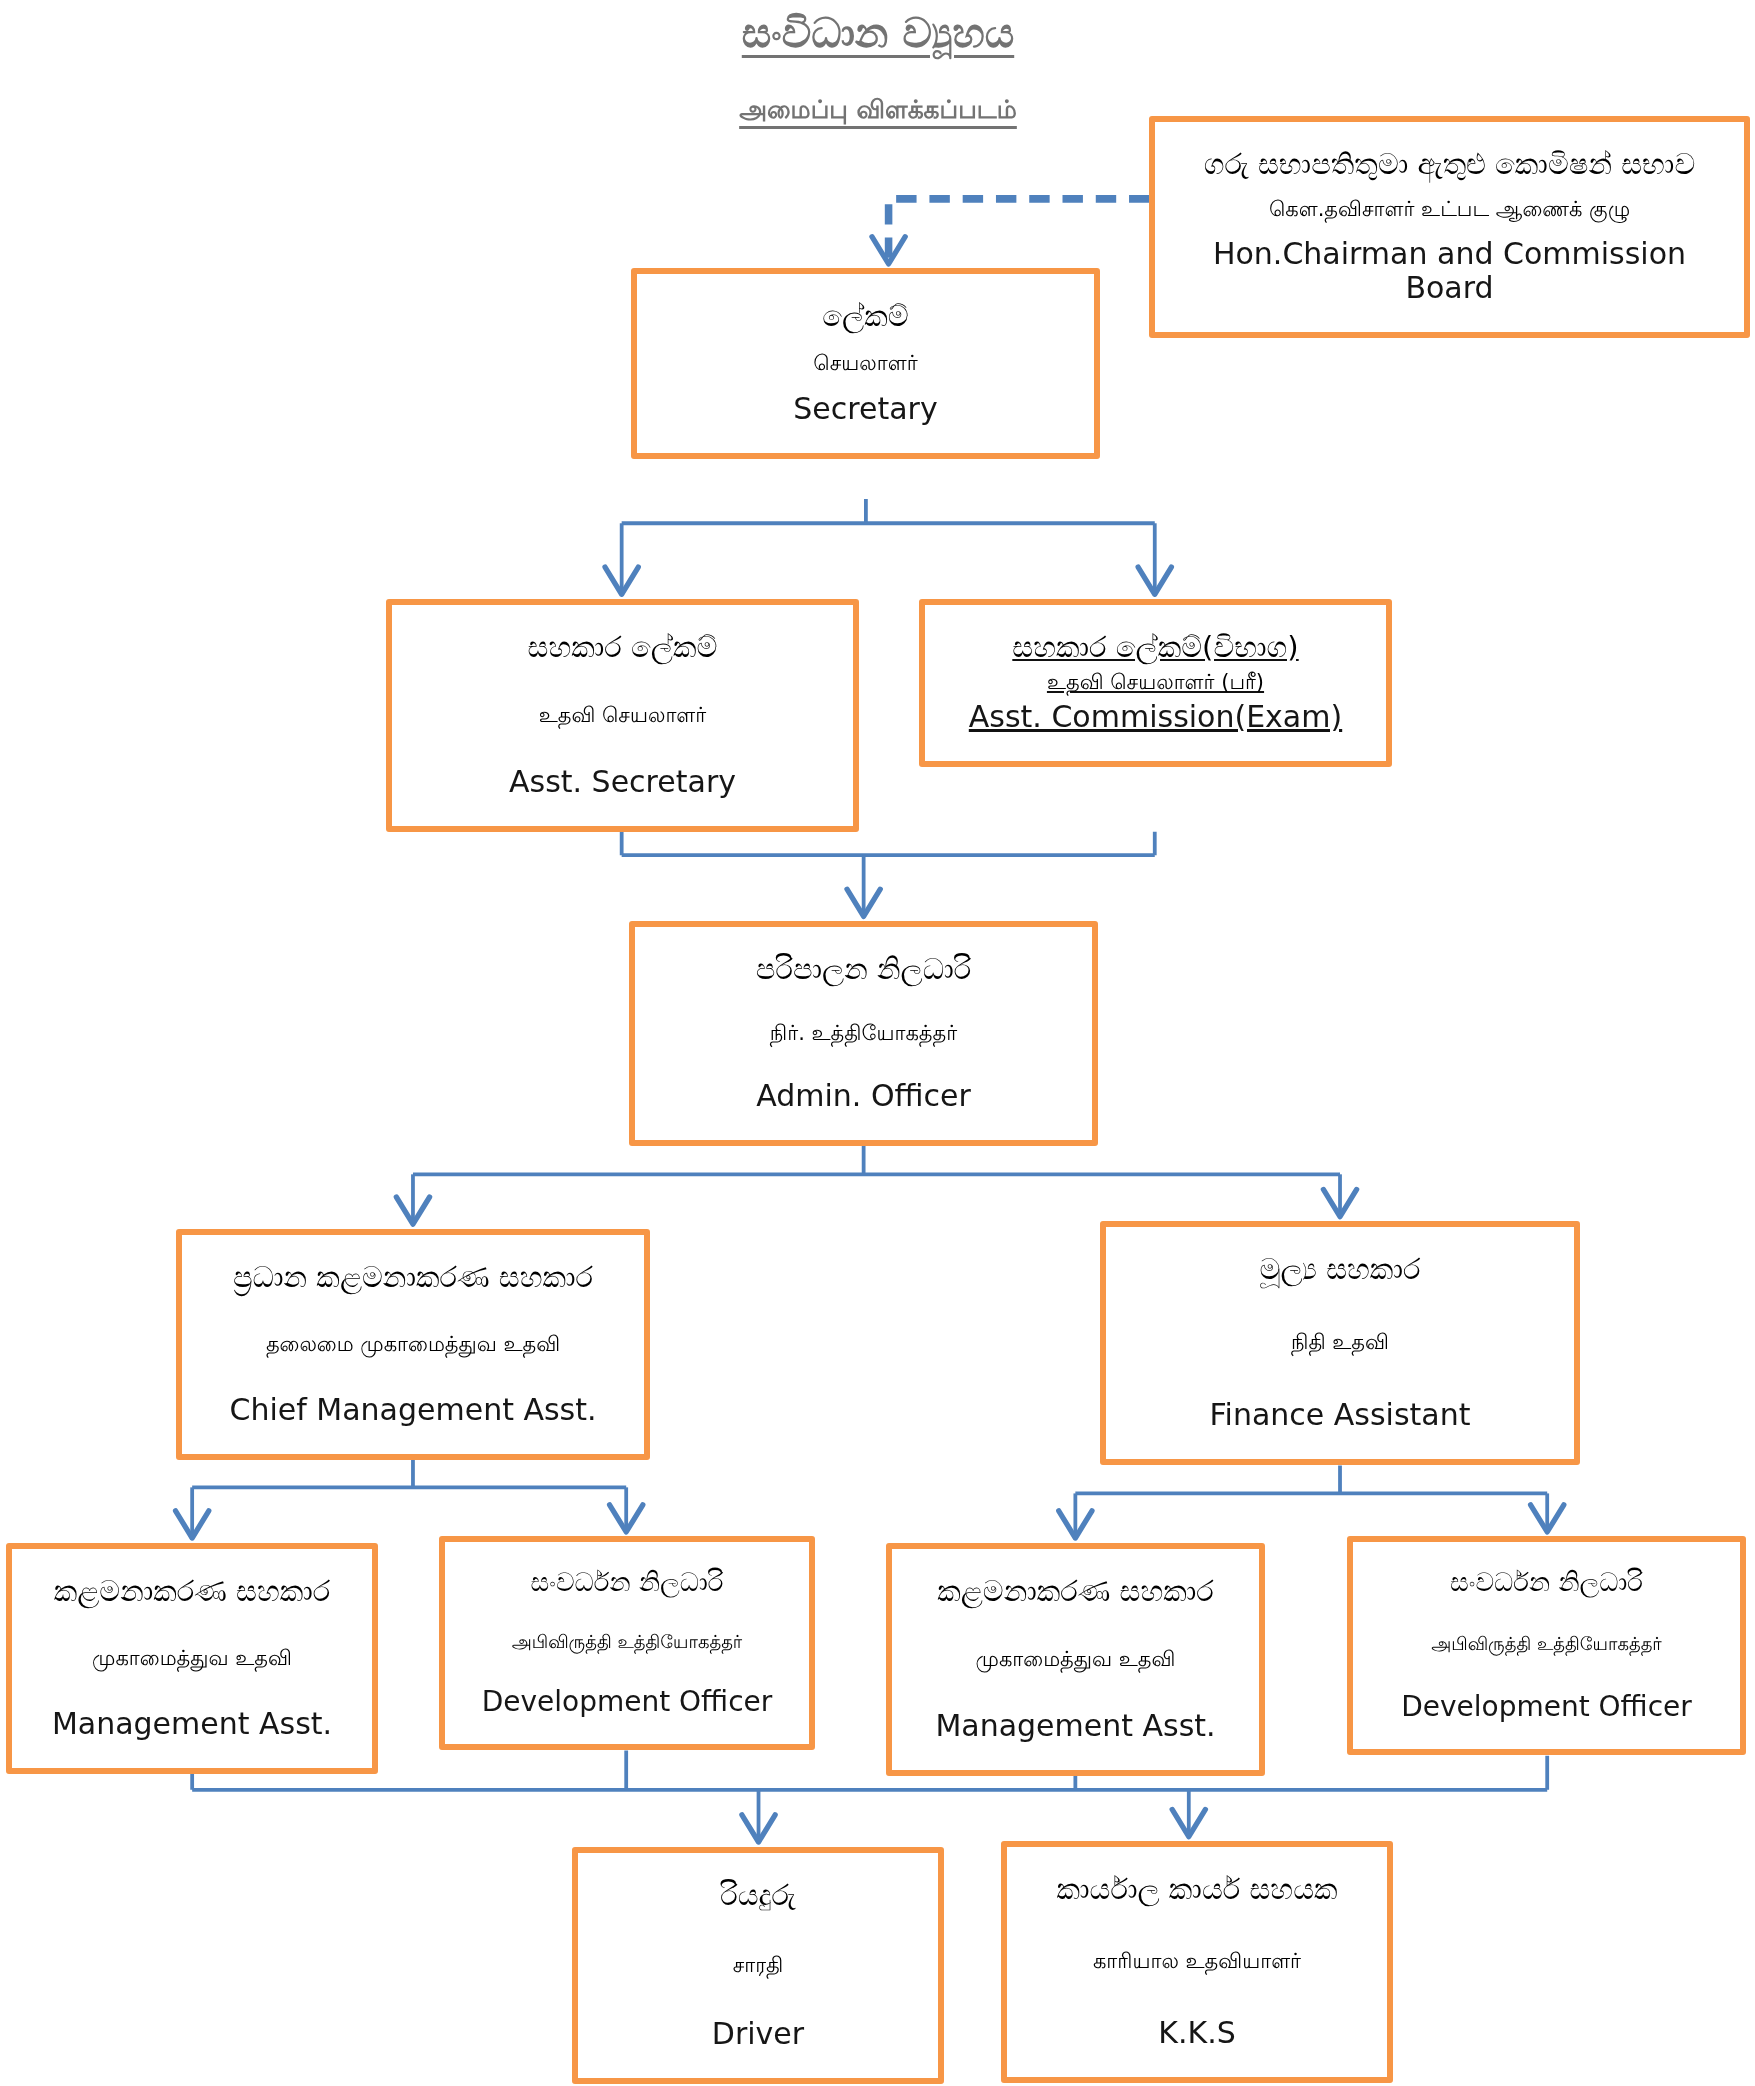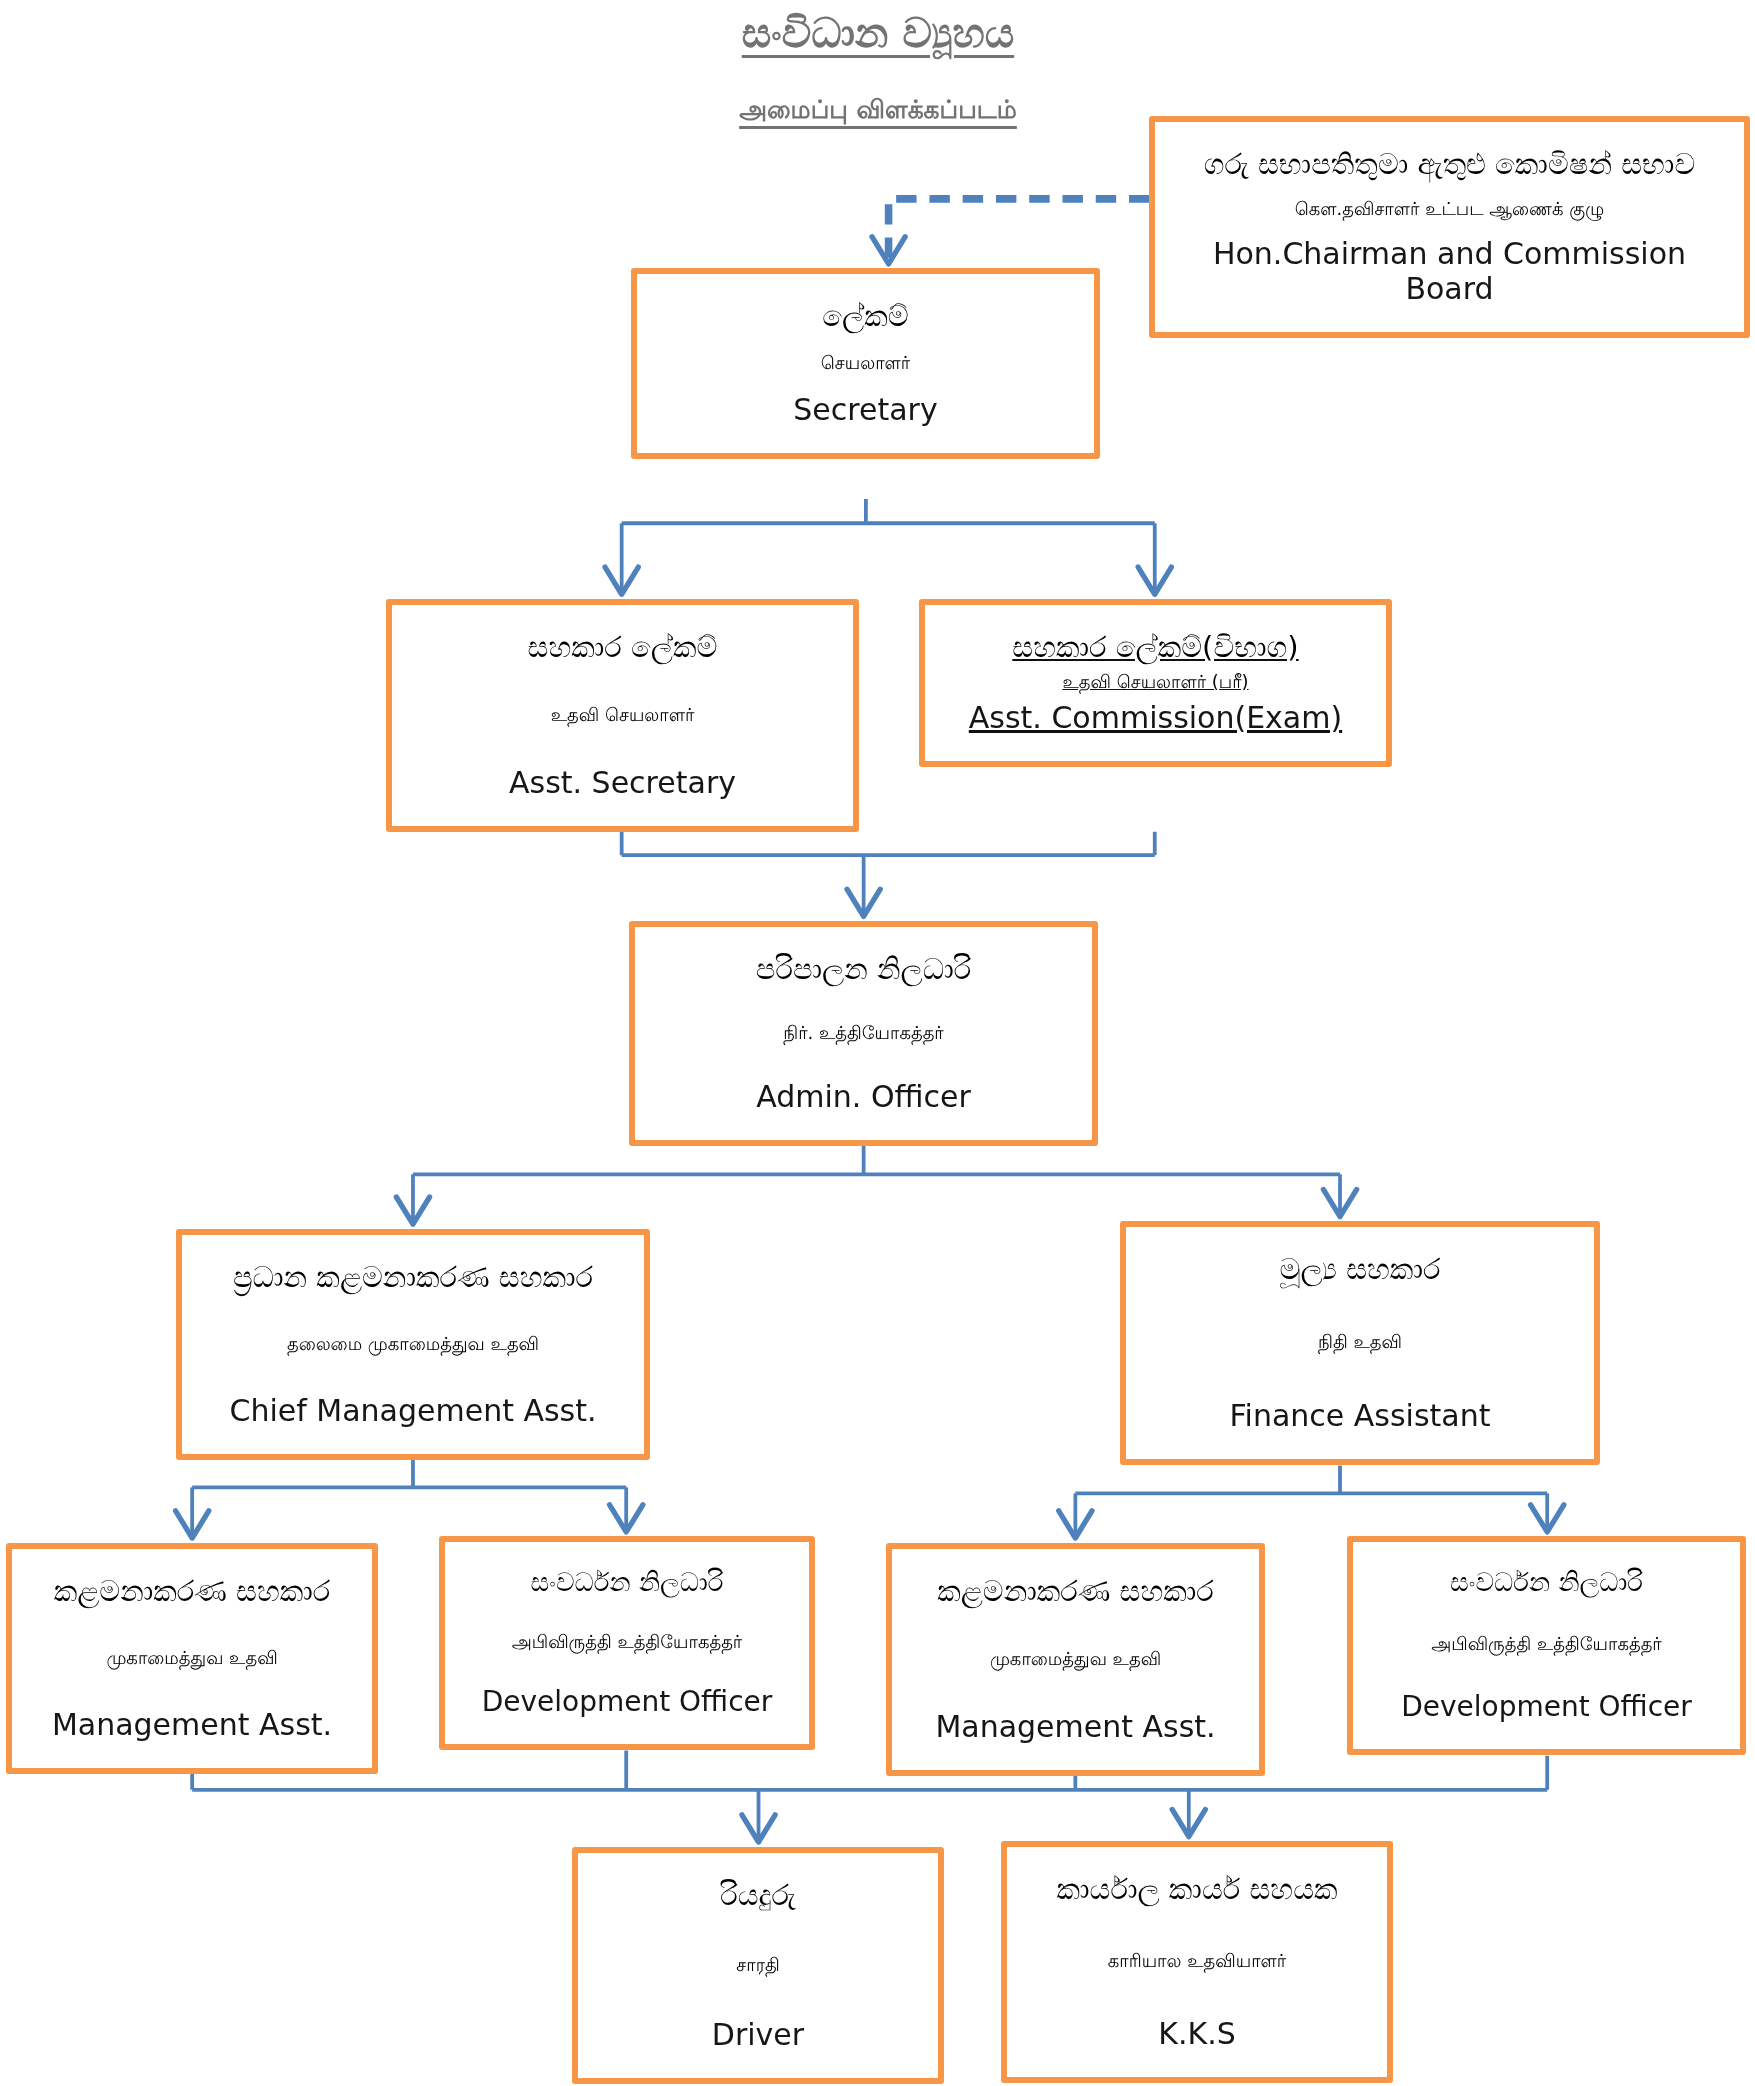--- a/index.html
+++ b/index.html
@@ -39,34 +39,34 @@
     background:#ffffff;
     display:flex;
     flex-direction:column;
     justify-content:space-between;
     align-items:center;
     text-align:center;
     padding:26px 10.6px;
     line-height:1.15;
   }
   .node .si{ font-size:29px; color:#000; }
-  .node .ta{ font-size:18px; color:#000; }
+  .node .ta{ font-size:21px; color:#000; }
   .node .en{ font-size:30px; color:#161616; }
   .node.small .si{ font-size:26px; }
   .node.small .ta{ font-size:18px; }
   .node.small .en{ font-size:28px; }
 
   
   #box-chairman            { left:1149px; top:116px;  width:601px; height:222px; }
   #box-secretary           { left:631px;  top:268px;  width:469px; height:191px; }
   #box-asst-secretary      { left:386px;  top:599px;  width:473px; height:233px; }
   #box-asst-secretary-exam { left:919px; top:599px;  width:473px; height:168px;text-decoration:underline; }
   #box-admin-officer       { left:629px;  top:921px; width:469px; height:225px; }
   #box-chief-mgmt          { left:176px;  top:1229px; width:474px; height:231px; }
-  #box-finance-asst        { left:1100px; top:1221px; width:480px; height:244px;margin-left:20px; }
+  #box-finance-asst        { left:1100px; top:1221px; width:480px; height:244px; }
   #box-mgmt-asst-1         { left:6px;    top:1543px; width:372px; height:231px; }
   #box-dev-officer-1       { left:439px;  top:1536px; width:376px; height:214px; }
   #box-mgmt-asst-2         { left:886px; top:1543px; width:379px; height:233px; }
   #box-dev-officer-2       { left:1347px; top:1536px; width:399px; height:219px; }
   #box-driver              { left:572px;  top:1847px; width:372px; height:237px; }
   #box-kks                 { left:1001px; top:1841px; width:392px; height:242px; }
 </style>
 </head>
 <body>
 

